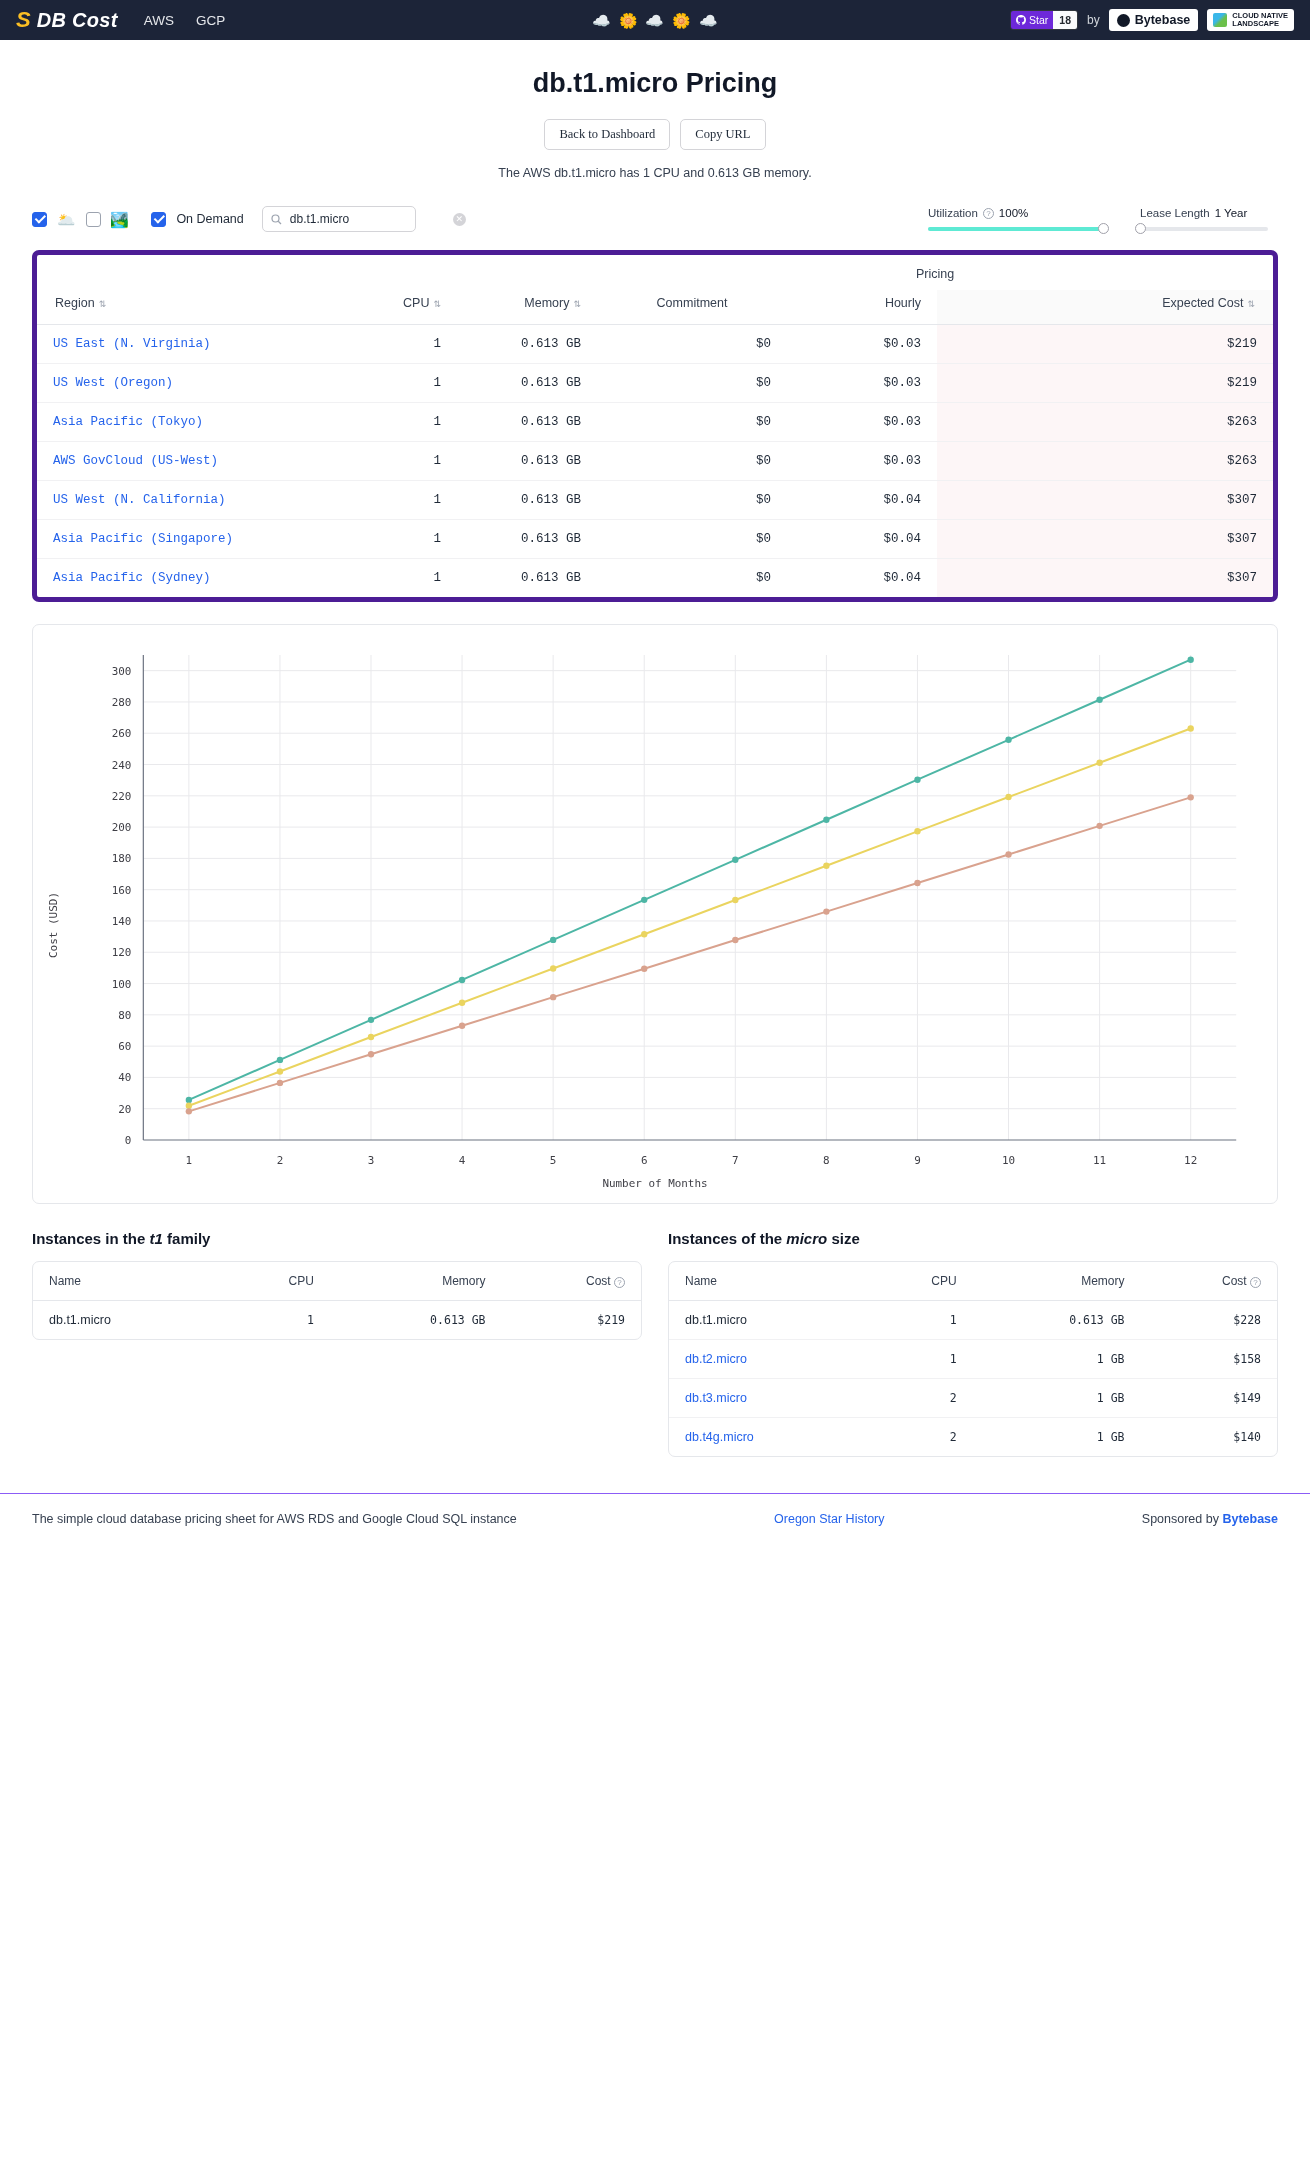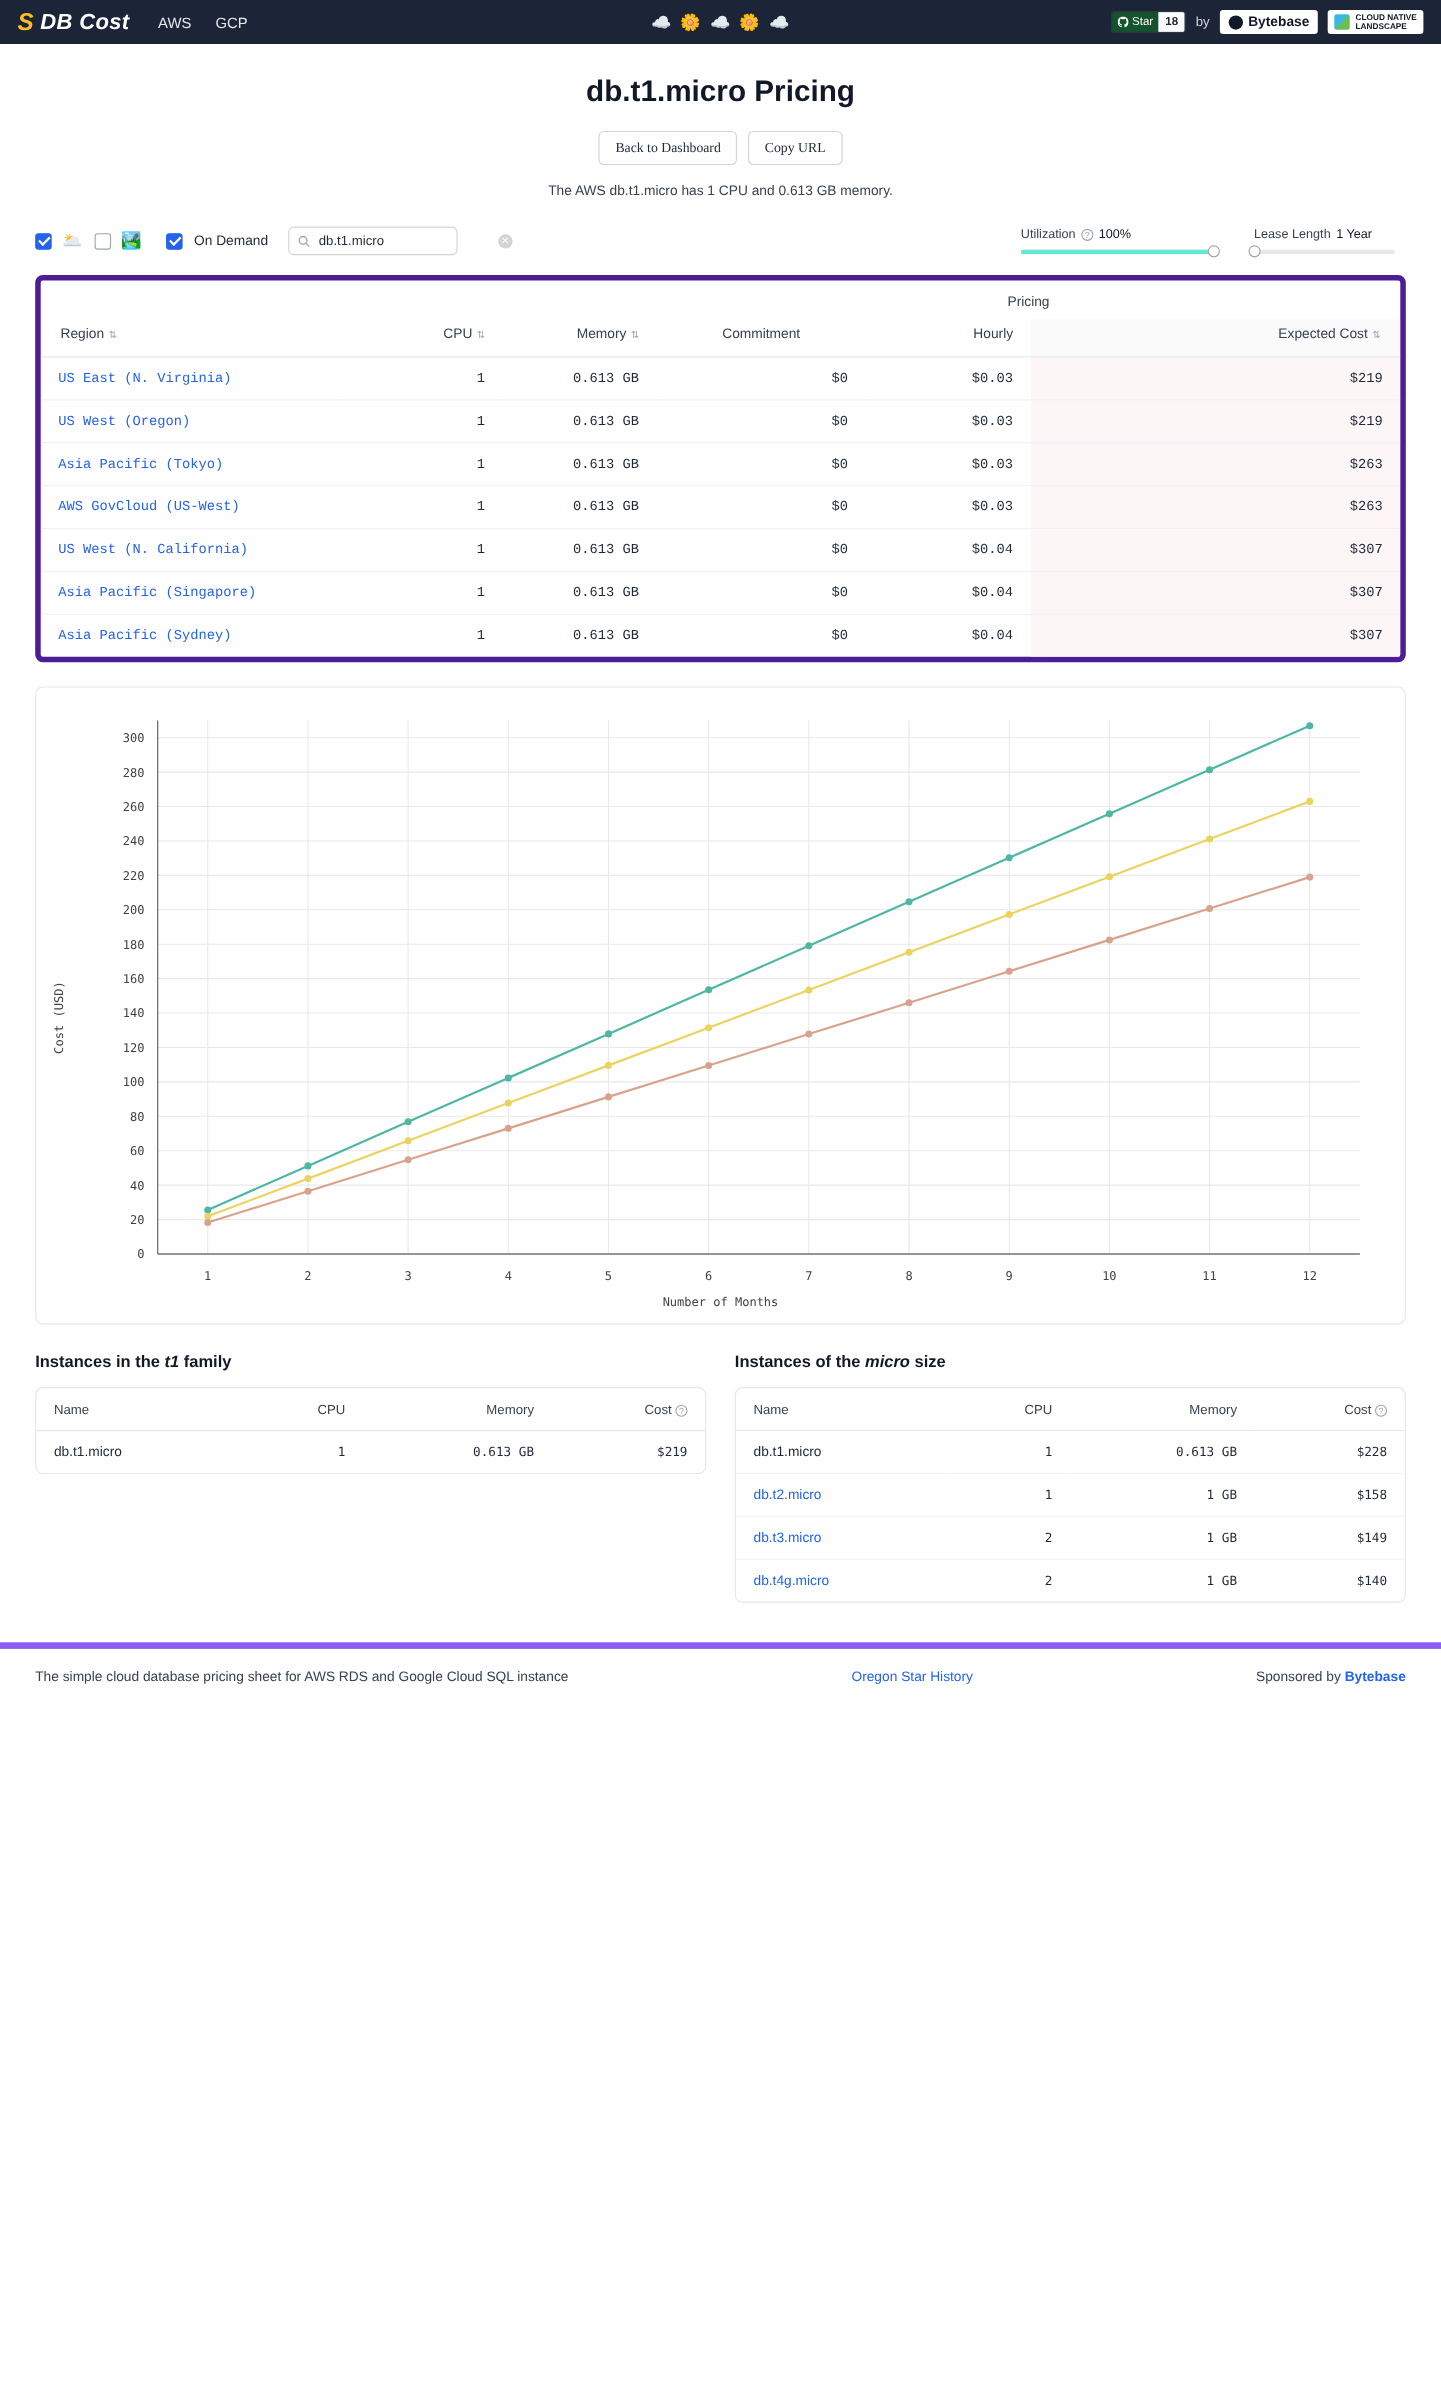--- a/index.html
+++ b/index.html
@@ -61,21 +61,21 @@
   .gh-badge {
     display: flex;
     align-items: stretch;
     border-radius: 3px;
     overflow: hidden;
     font-size: 10.5px;
     height: 20px;
     border: 1px solid #30363d;
   }
   .gh-badge .gh-left {
-    background: #14532d;
+    background: #6d28d9;
     color: #fff;
     display: flex;
     align-items: center;
     gap: 3px;
     padding: 0 5px;
   }
   .gh-badge .gh-right {
     background: #fafbfc;
     color: #24292f;
     display: flex;
@@ -366,21 +366,21 @@
     border-bottom: 1px solid #f1f1f3;
     color: #1f2937;
   }
   table.sub tbody tr:last-child td { border-bottom: 0; }
   table.sub td.mono { font-family: "DejaVu Sans Mono", monospace; font-size: 11.5px; }
   table.sub td a { color: #2563eb; text-decoration: none; cursor: pointer; }
 
   
   .footer {
     margin-top: 36px;
-    border-top: 6px solid #8b5cf6;
+    border-top: 1px solid #8b5cf6;
     padding: 18px 32px 20px;
     display: flex;
     align-items: center;
     font-size: 12.5px;
     color: #374151;
   }
   .footer .center { flex: 1; text-align: center; }
   .footer a { color: #2563eb; }
   .footer .right a { color: #2563eb; font-weight: 700; text-decoration: none; }
 </style>

